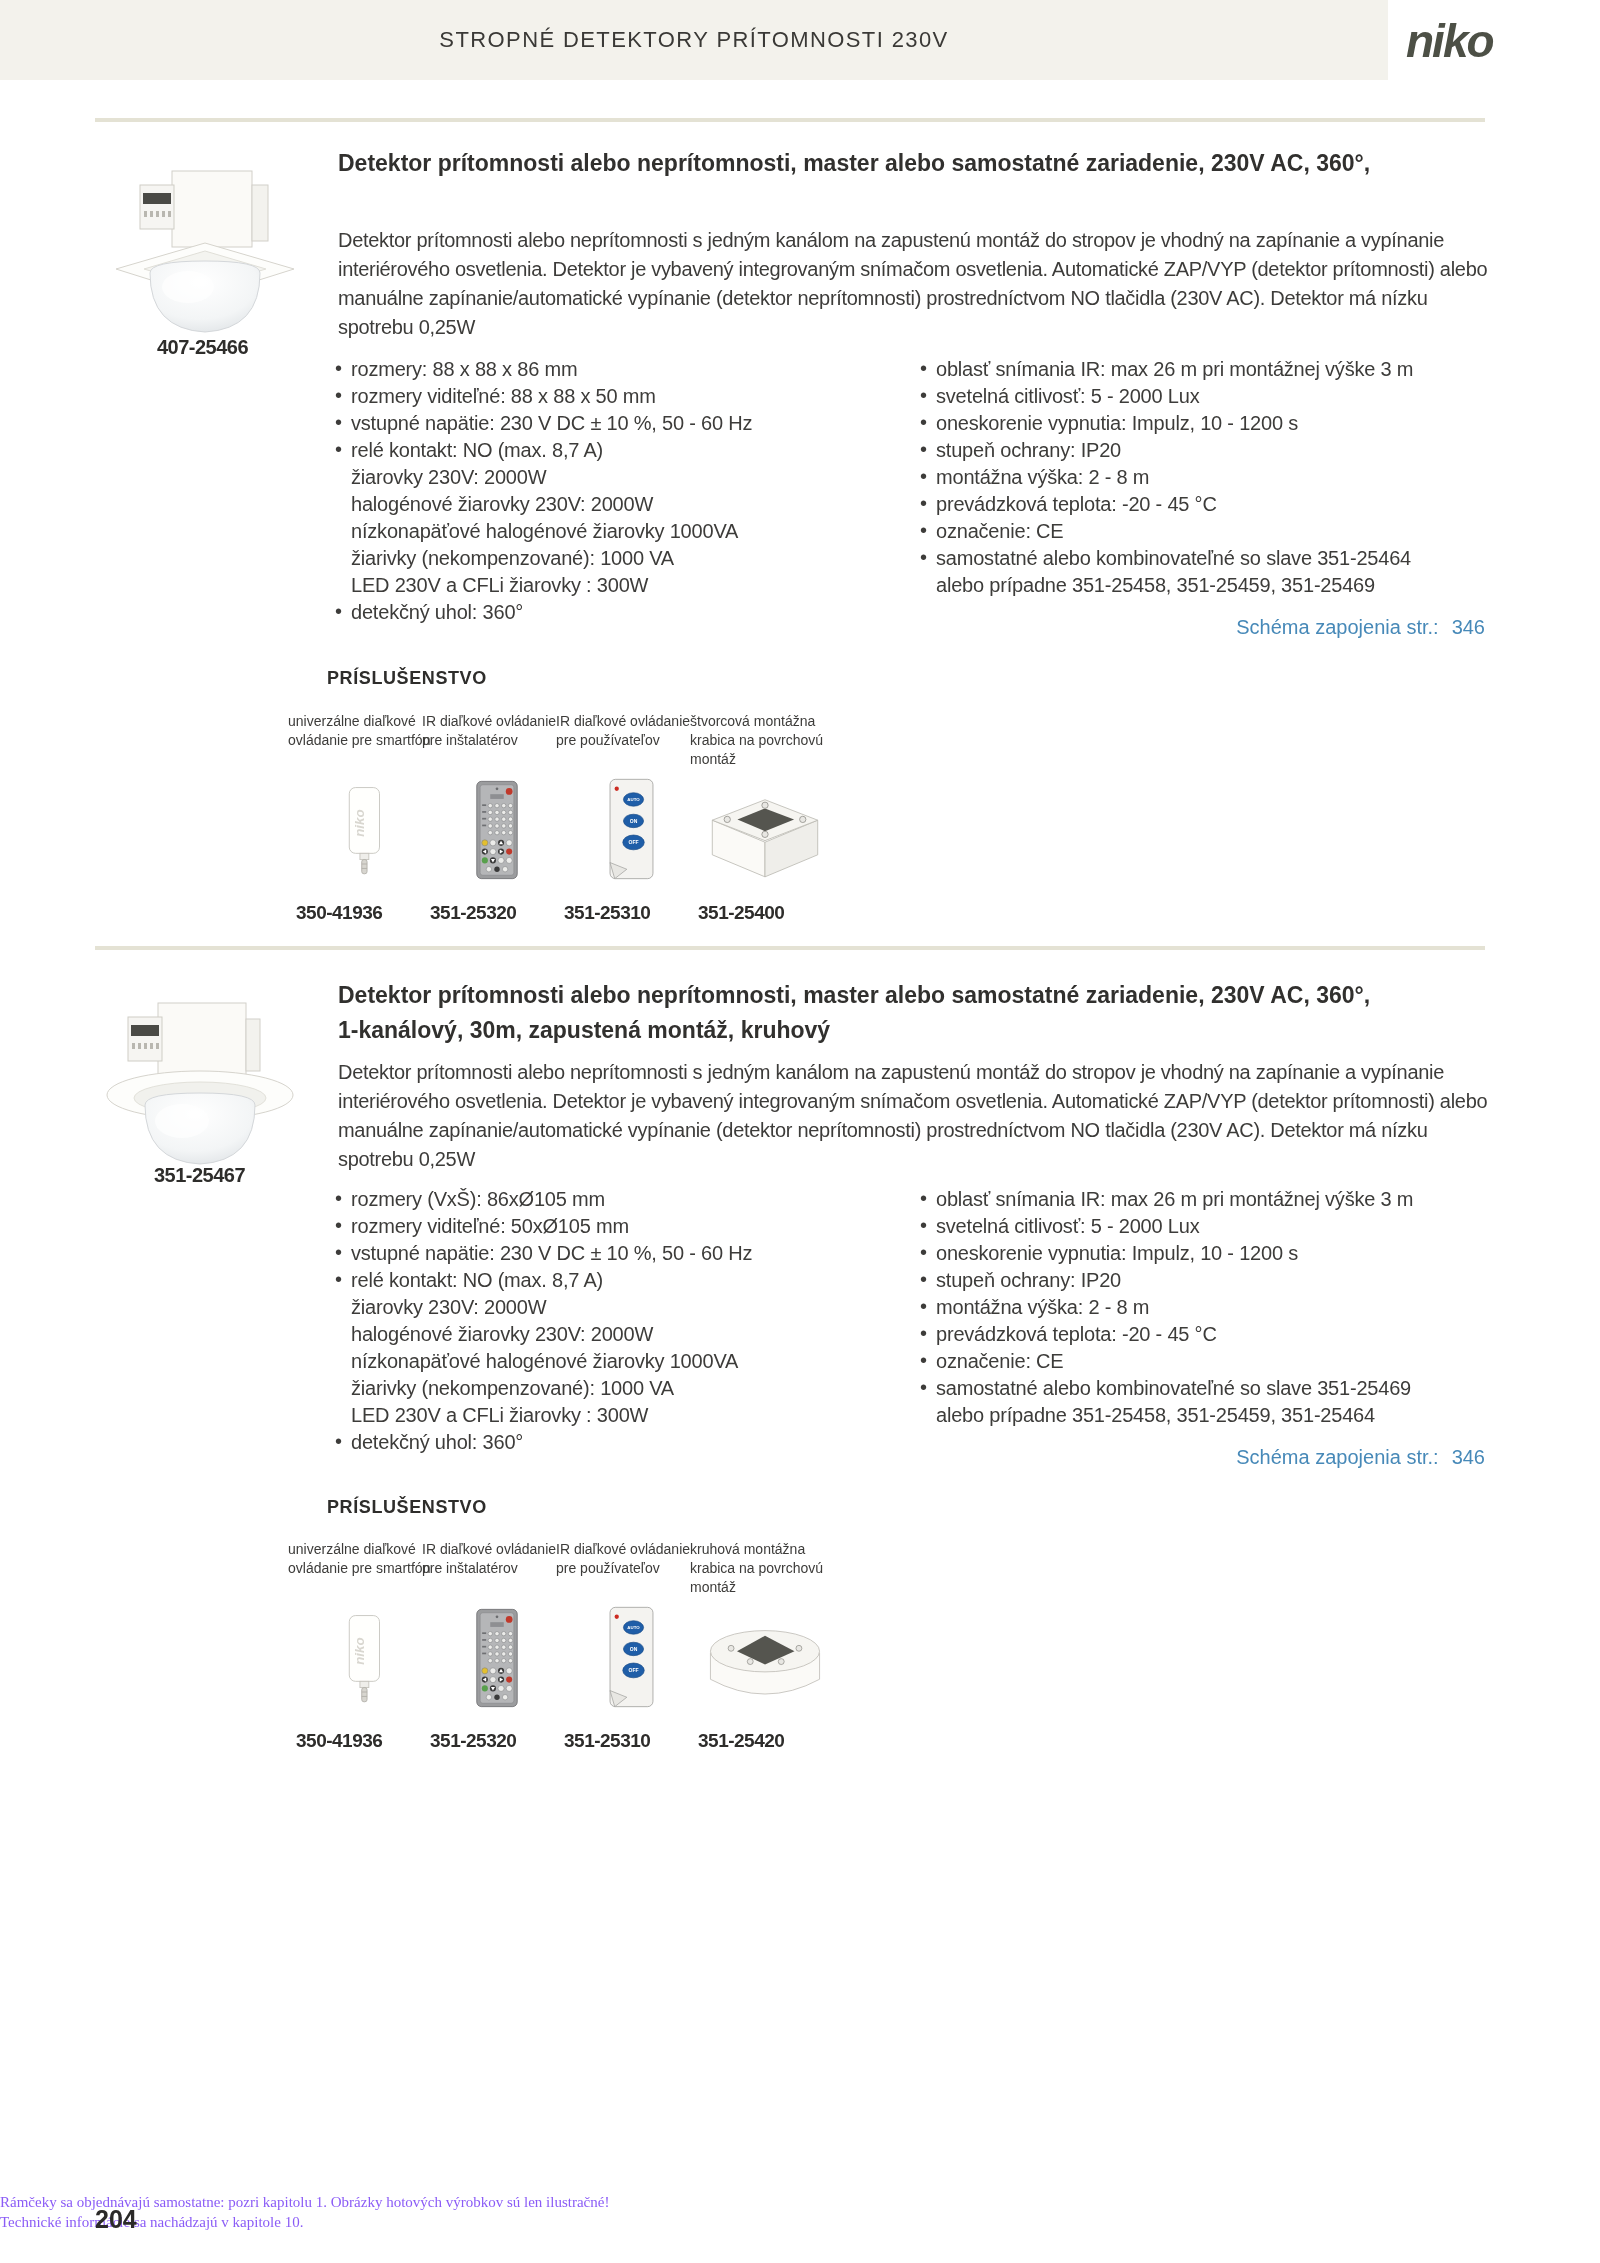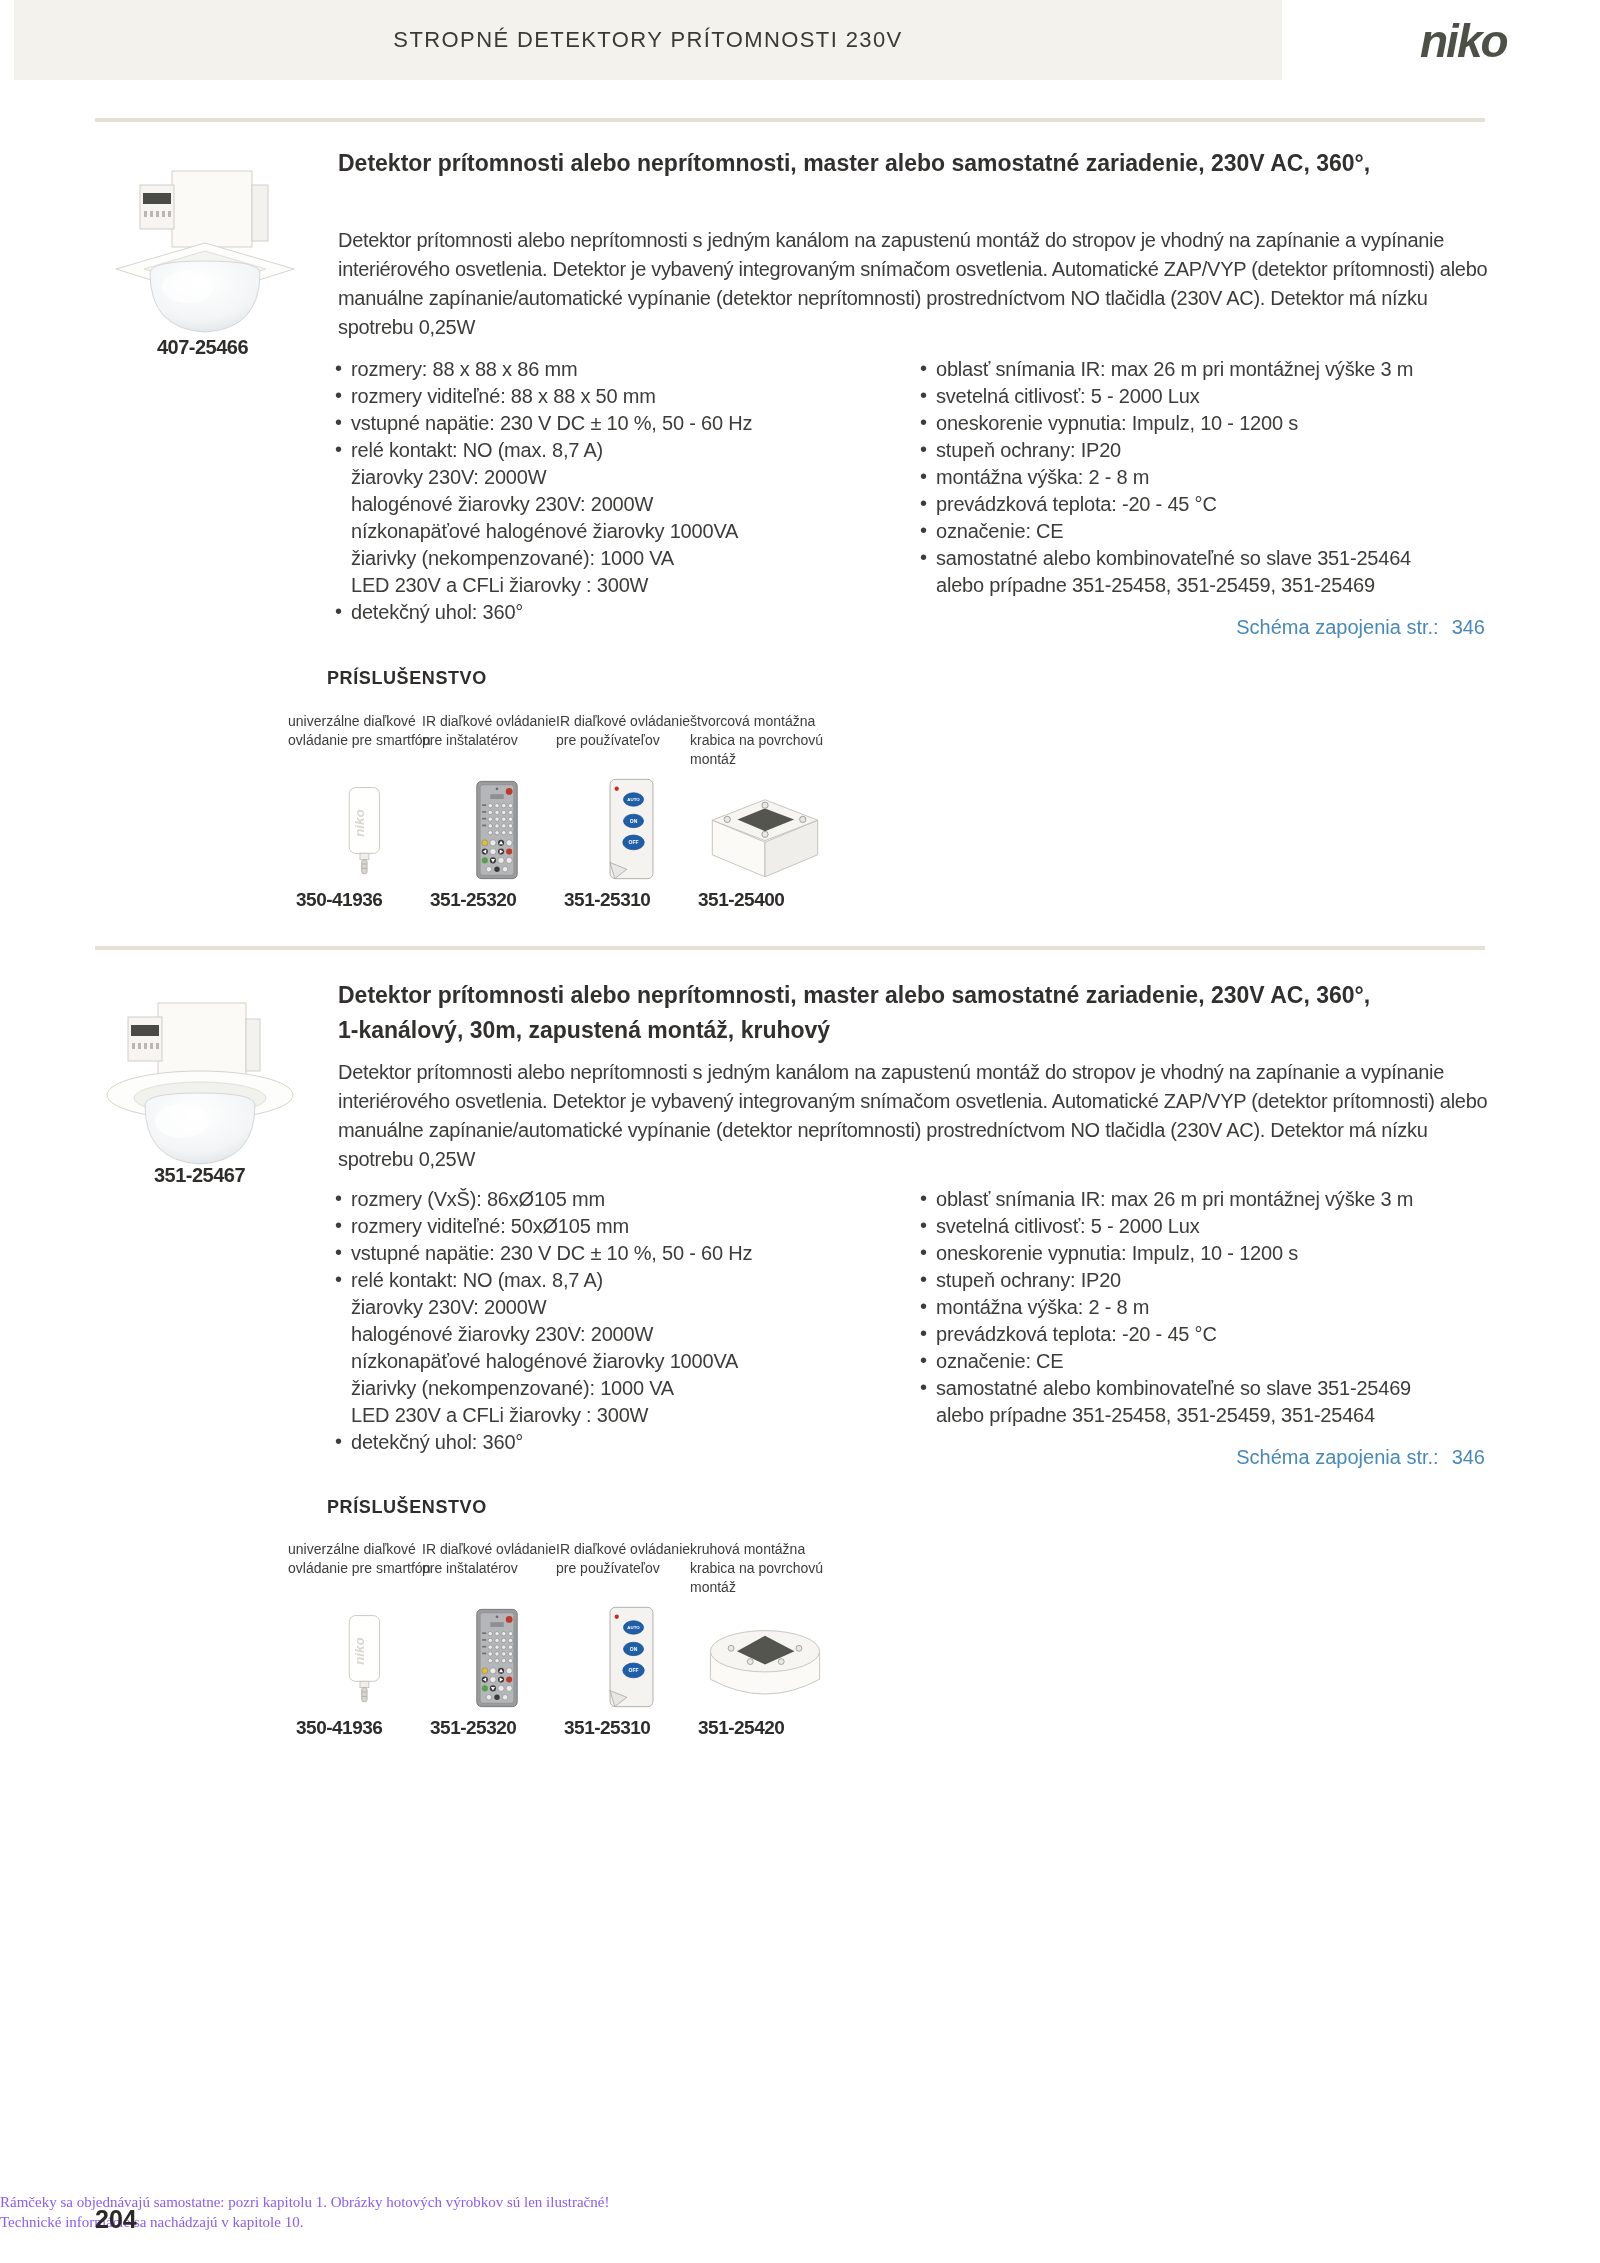--- a/index.html
+++ b/index.html
@@ -1,19 +1,19 @@
 <!DOCTYPE html>
 <html><head>
 <meta charset="utf-8">
 <style>
   html,body{margin:0;padding:0;background:#ffffff;}
   .page{position:relative;width:1600px;height:2263px;background:#ffffff;overflow:hidden;
         font-family:"Liberation Sans", sans-serif;color:#3d3c3a;}
   
-  .header{position:absolute;top:0;left:14px;width:1268px;height:80px;background:#f3f2ec;}
+  .header{position:absolute;top:0;left:0;width:1388px;height:80px;background:#f3f2ec;}
   .header-title{position:absolute;top:27px;left:0;width:100%;text-align:center;
         font-size:22px;letter-spacing:1.4px;color:#3a3936;}
   .logo{position:absolute;top:14px;left:1406px;font-size:46px;font-weight:bold;font-style:italic;
         letter-spacing:-2px;color:#4d5046;}
   
   .rule{position:absolute;left:95px;width:1390px;height:4px;background:#e4e2d4;}
   
   .fig{position:absolute;}
   .prod-code{position:absolute;font-size:20px;font-weight:bold;letter-spacing:-0.5px;
         color:#2e2d2b;text-align:center;}
@@ -27,21 +27,21 @@
   ul.specs li.b::before{content:"•";position:absolute;left:0;top:-1px;}
   .schema-link{position:absolute;left:900px;width:585px;text-align:right;font-size:20px;
         color:#4789b8;cursor:pointer;}
   .schema-link .pg{margin-left:13px;}
   .acc-title{position:absolute;left:327px;font-size:18px;font-weight:bold;letter-spacing:0.6px;
         color:#2e2d2b;}
   .acc-grid{position:absolute;left:296px;width:536px;display:flex;}
   .acc{width:134px;text-align:left;}
   .acc-desc{width:150px;margin-left:-8px;font-size:14px;line-height:19px;height:62px;color:#3d3c3a;}
   .acc-img{height:106px;display:flex;align-items:flex-end;justify-content:center;}
-  .acc-code{margin-top:9px;font-size:19px;font-weight:bold;letter-spacing:-0.5px;color:#2e2d2b;}
+  .acc-code{margin-top:22px;font-size:19px;font-weight:bold;letter-spacing:-0.5px;color:#2e2d2b;}
   
   .footer-note{position:absolute;left:0;width:100%;font-size:15px;color:#8b5cf6;font-family:Liberation Serif, serif;}
   .page-num{position:absolute;left:95px;top:2205px;font-size:25px;font-weight:bold;color:#2b2a28;}
 </style>
 </head>
 <body>
 
 <div class="page">
 
   <div class="header">

